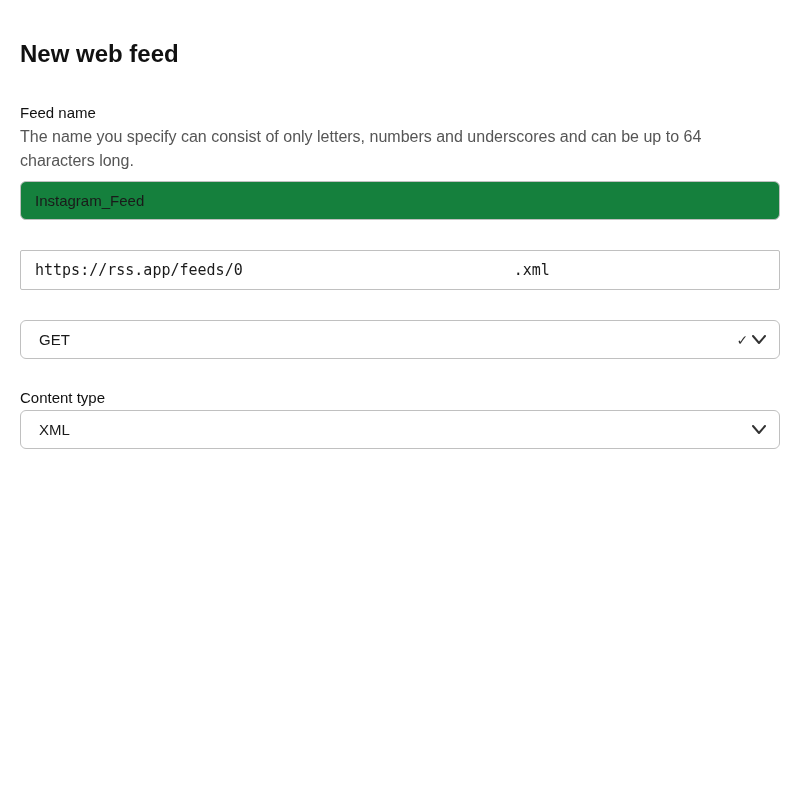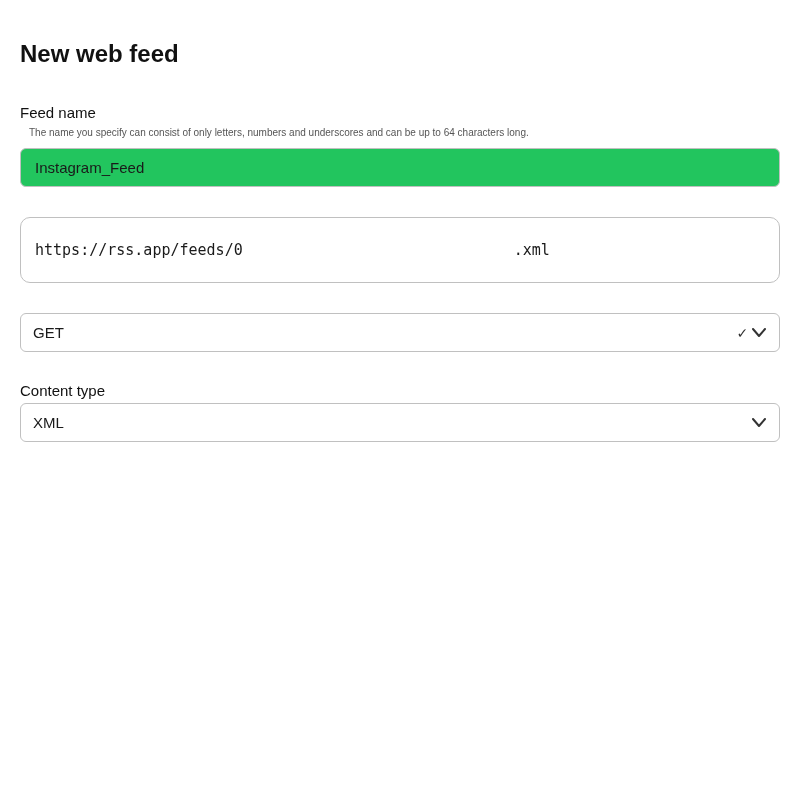--- a/index.html
+++ b/index.html
@@ -29,62 +29,61 @@
     }
 
     .field-label {
       font-size: 15px;
       font-weight: 400;
       margin-bottom: 4px;
       color: #111111;
     }
 
     .field-description {
-      font-size: 10px;
+      font-size: 16px;
       color: #555555;
       margin-bottom: 8px;
       line-height: 1.5;
-      margin-left: 9px;
     }
 
     .text-input {
       width: 100%;
       padding: 10px 14px;
       font-size: 15px;
       border: 1.5px solid #c0c0c0;
       border-radius: 6px;
       outline: none;
       color: #1a1a1a;
-      background: #22c55e;
+      background: #15803d;
     }
 
     .url-input-wrapper {
       position: relative;
       width: 100%;
     }
 
     .url-input {
       width: 100%;
-      padding: 23px 14px;
+      padding: 10px 14px;
       font-size: 15px;
       border: 1.5px solid #c0c0c0;
-      border-radius: 10px;
+      border-radius: 2px;
       outline: none;
       color: #1a1a1a;
       background: #ffffff;
     }
 
     .select-wrapper {
       position: relative;
       width: 100%;
     }
 
     .select-field {
       width: 100%;
-      padding: 10px 40px 10px 12px;
+      padding: 10px 40px 10px 18px;
       font-size: 15px;
       border: 1.5px solid #c0c0c0;
       border-radius: 6px;
       outline: none;
       color: #1a1a1a;
       background: #ffffff;
       appearance: none;
       -webkit-appearance: none;
       cursor: pointer;
     }

